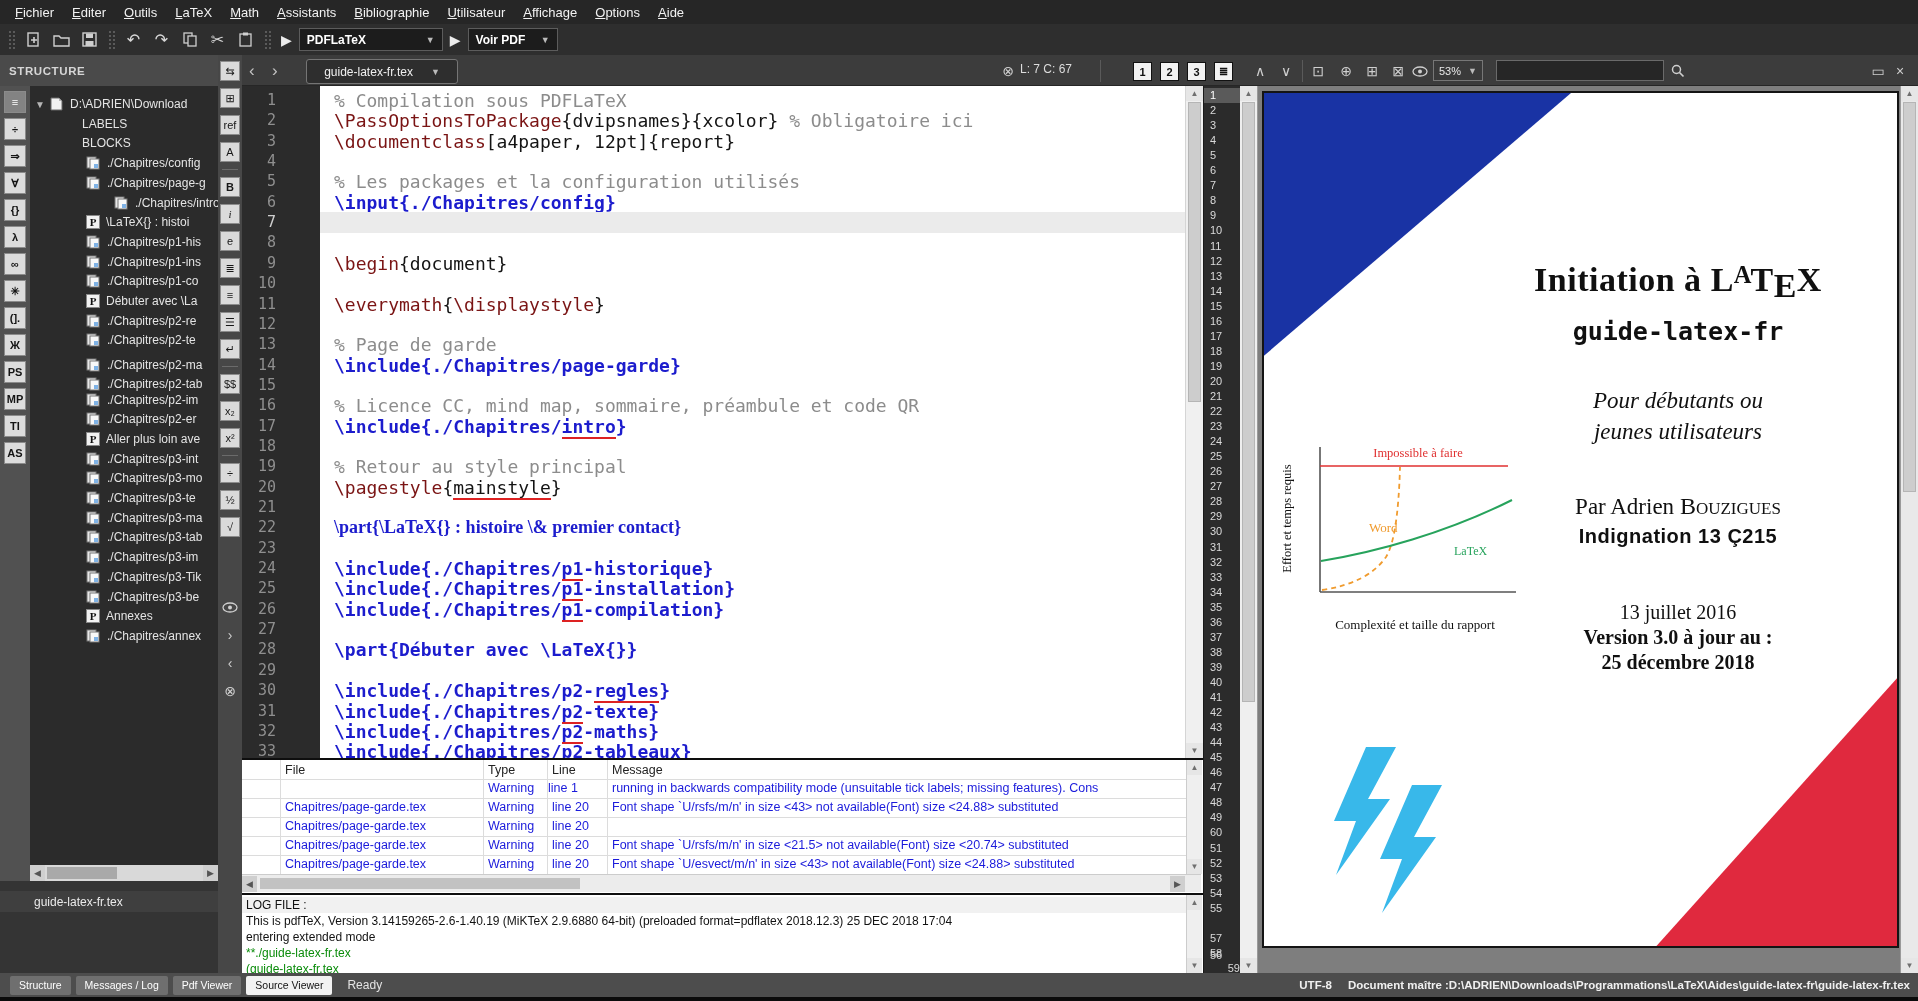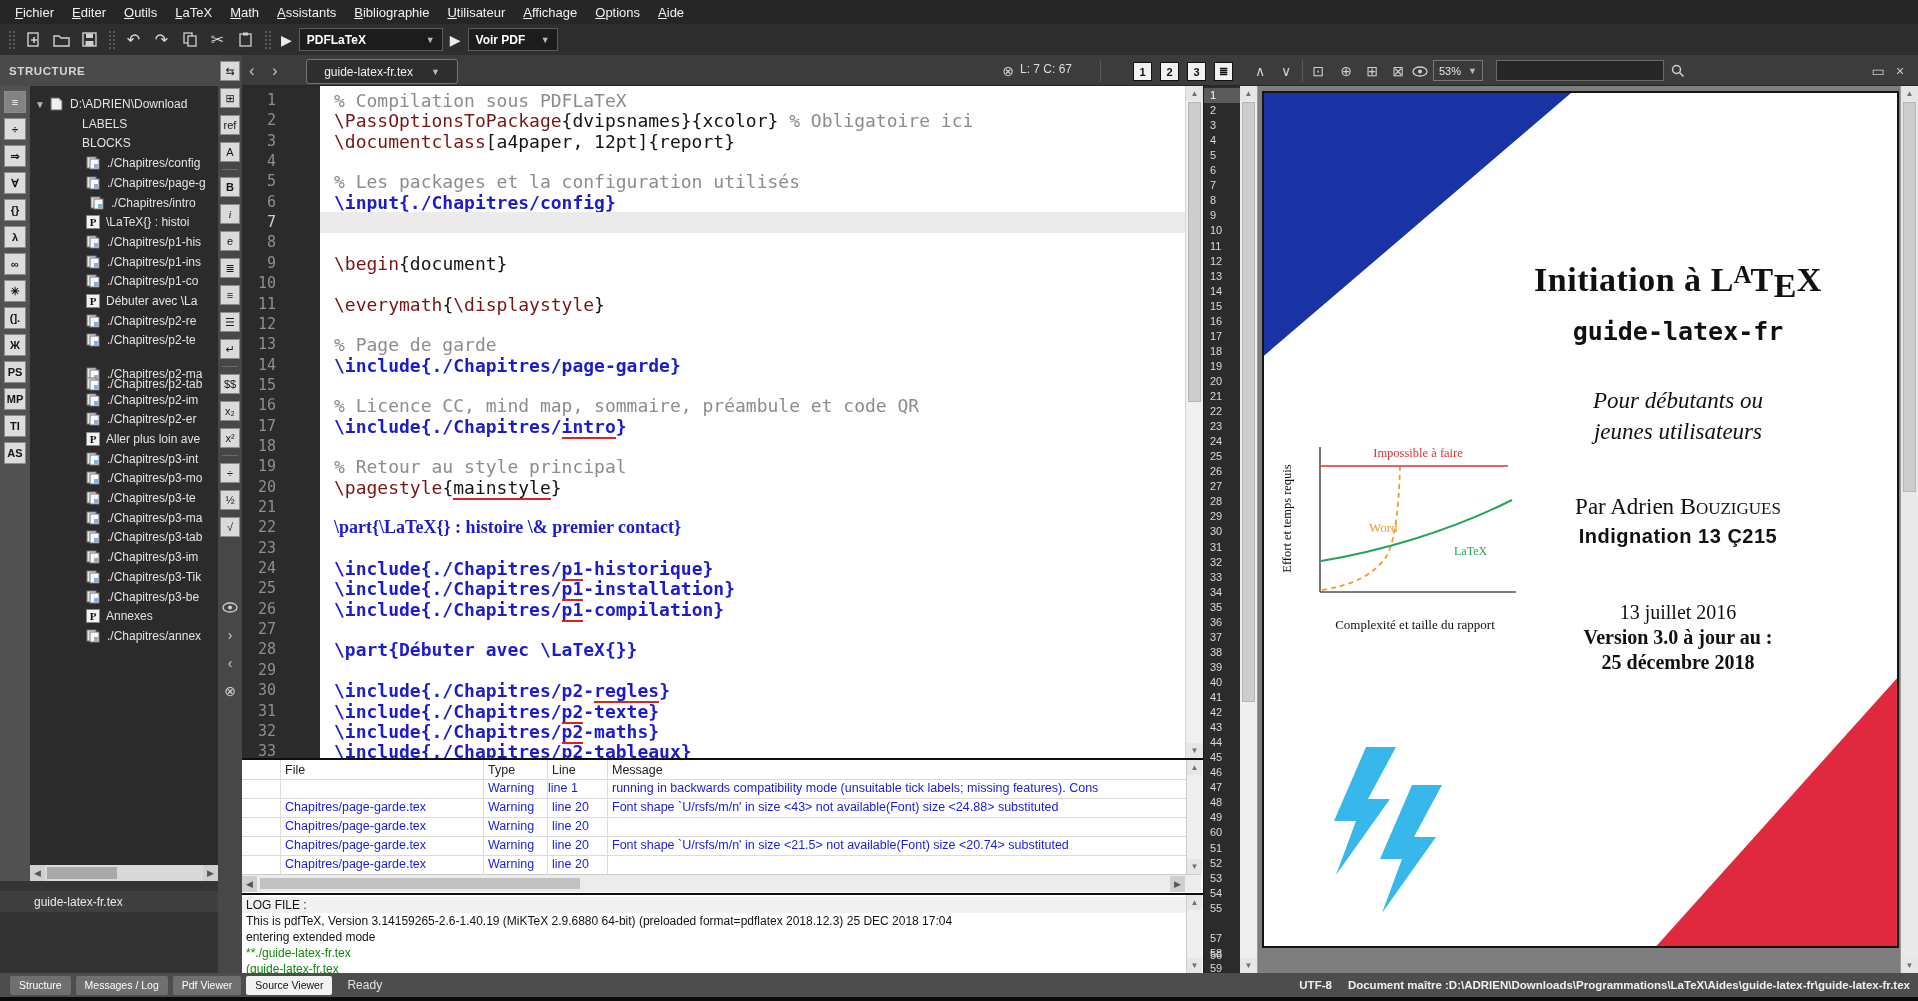--- a/index.html
+++ b/index.html
@@ -254,21 +254,21 @@
       <div class="trow" style="top: 86.8px; padding-left: 56px;">
         <span class="cicon">
           <svg width="15" height="14" viewBox="0 0 15 14">
             <rect x="1" y="1" width="9" height="11" fill="#e8e8e8" stroke="#777"></rect>
             <rect x="4" y="3" width="9" height="10" fill="#f8f8f8" stroke="#777"></rect>
             <rect x="8" y="8" width="4" height="4" fill="#7fb2e5"></rect>
           </svg>
         </span>
         <span>./Chapitres/page-g</span>
       </div>
-      <div class="trow" style="top: 106.5px; padding-left: 60px;">
+      <div class="trow" style="top: 106.5px; padding-left: 84px;">
         <span class="cicon">
           <svg width="15" height="14" viewBox="0 0 15 14">
             <rect x="1" y="1" width="9" height="11" fill="#e8e8e8" stroke="#777"></rect>
             <rect x="4" y="3" width="9" height="10" fill="#f8f8f8" stroke="#777"></rect>
             <rect x="8" y="8" width="4" height="4" fill="#7fb2e5"></rect>
           </svg>
         </span>
         <span>./Chapitres/intro</span>
       </div>
       <div class="trow" style="top: 126.2px; padding-left: 56px;">
@@ -332,21 +332,21 @@
       <div class="trow" style="top: 244.4px; padding-left: 56px;">
         <span class="cicon">
           <svg width="15" height="14" viewBox="0 0 15 14">
             <rect x="1" y="1" width="9" height="11" fill="#e8e8e8" stroke="#777"></rect>
             <rect x="4" y="3" width="9" height="10" fill="#f8f8f8" stroke="#777"></rect>
             <rect x="8" y="8" width="4" height="4" fill="#7fb2e5"></rect>
           </svg>
         </span>
         <span>./Chapitres/p2-te</span>
       </div>
-      <div class="trow" style="top: 278px; padding-left: 56px; align-items: center;">
+      <div class="trow" style="top: 269px; padding-left: 56px; align-items: center;">
         <span class="cicon">
           <svg width="15" height="14" viewBox="0 0 15 14">
             <rect x="1" y="1" width="9" height="11" fill="#e8e8e8" stroke="#777"></rect>
             <rect x="4" y="3" width="9" height="10" fill="#f8f8f8" stroke="#777"></rect>
             <rect x="8" y="8" width="4" height="4" fill="#7fb2e5"></rect>
           </svg>
         </span>
         <span>./Chapitres/p2-ma</span>
       </div>
       <div class="trow" style="top: 288px; padding-left: 56px;">
@@ -661,21 +661,21 @@
       <div class="nrow" style="top: 724.4px;">49</div>
       <div class="nrow" style="top: 739.45px;">60</div>
       <div class="nrow" style="top: 754.5px;">51</div>
       <div class="nrow" style="top: 769.55px;">52</div>
       <div class="nrow" style="top: 784.6px;">53</div>
       <div class="nrow" style="top: 799.65px;">54</div>
       <div class="nrow" style="top: 814.7px;">55</div>
       <div class="nrow" style="top: 829.75px; margin-top: 32px;">56</div>
       <div class="nrow" style="top: 844.8px;">57</div>
       <div class="nrow" style="top: 859.85px;">58</div>
-      <div class="nrow" style="top: 874.9px;">59</div>
+      <div class="nrow" style="top: 874.9px; text-align: right;">59</div>
     </div>
   <div class="abs pdfscrollL">
     <div class="scrollbtn" style="top:0">▲</div>
     <div class="thumb" style="top:16px;height:600px"></div>
     <div class="scrollbtn" style="bottom:0">▼</div>
   </div>
 
   <div class="abs msgs" id="msgs">
       <div class="mhead" style="left: 43px; top: 3px;">File</div>
       <div class="mhead" style="left: 246px; top: 3px;">Type</div>
@@ -701,20 +701,21 @@
       <div class="mcell" style="left: 310px; top: 59px; width: 52px;">line 20</div>
       <div class="gline" style="left: 0px; top: 76px; width: 944px; height: 1px;"></div>
       <div class="mcell" style="left: 43px; top: 78px; width: 195px;">Chapitres/page-garde.tex</div>
       <div class="mcell" style="left: 246px; top: 78px; width: 56px;">Warning</div>
       <div class="mcell" style="left: 310px; top: 78px; width: 52px;">line 20</div>
       <div class="mcell" style="left: 370px; top: 78px; width: 571px;">Font shape `U/rsfs/m/n' in size &lt;21.5&gt; not available(Font) size &lt;20.74&gt; substituted</div>
       <div class="gline" style="left: 0px; top: 95px; width: 944px; height: 1px;"></div>
       <div class="mcell" style="left: 43px; top: 97px; width: 195px;">Chapitres/page-garde.tex</div>
       <div class="mcell" style="left: 246px; top: 97px; width: 56px;">Warning</div>
       <div class="mcell" style="left: 310px; top: 97px; width: 52px;">line 20</div>
+      <div class="mcell" style="left: 370px; top: 97px; width: 571px;">Font shape `U/esvect/m/n' in size &lt;43&gt; not available(Font) size &lt;24.88&gt; substituted</div>
       <div class="mvscroll">
         <div class="scrollbtn" style="top:0">▲</div>
         <div class="scrollbtn" style="bottom:0">▼</div>
       </div>
       <div class="mhscroll">
         <div class="sbarrow" style="position:absolute;left:0;top:1px">◀</div>
         <div style="position:absolute;left:18px;top:3px;width:320px;height:11px;background:#c2c2c2"></div>
         <div class="sbarrow" style="position:absolute;right:16px;top:1px">▶</div>
       </div>
     </div>

